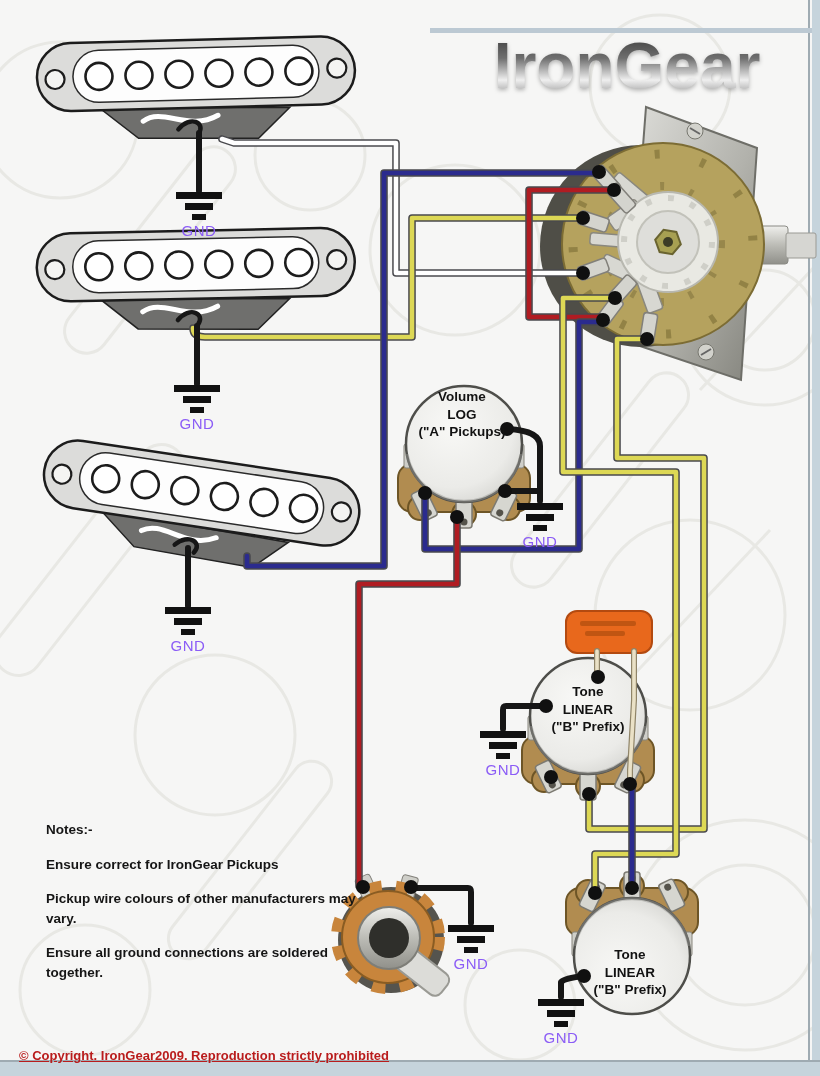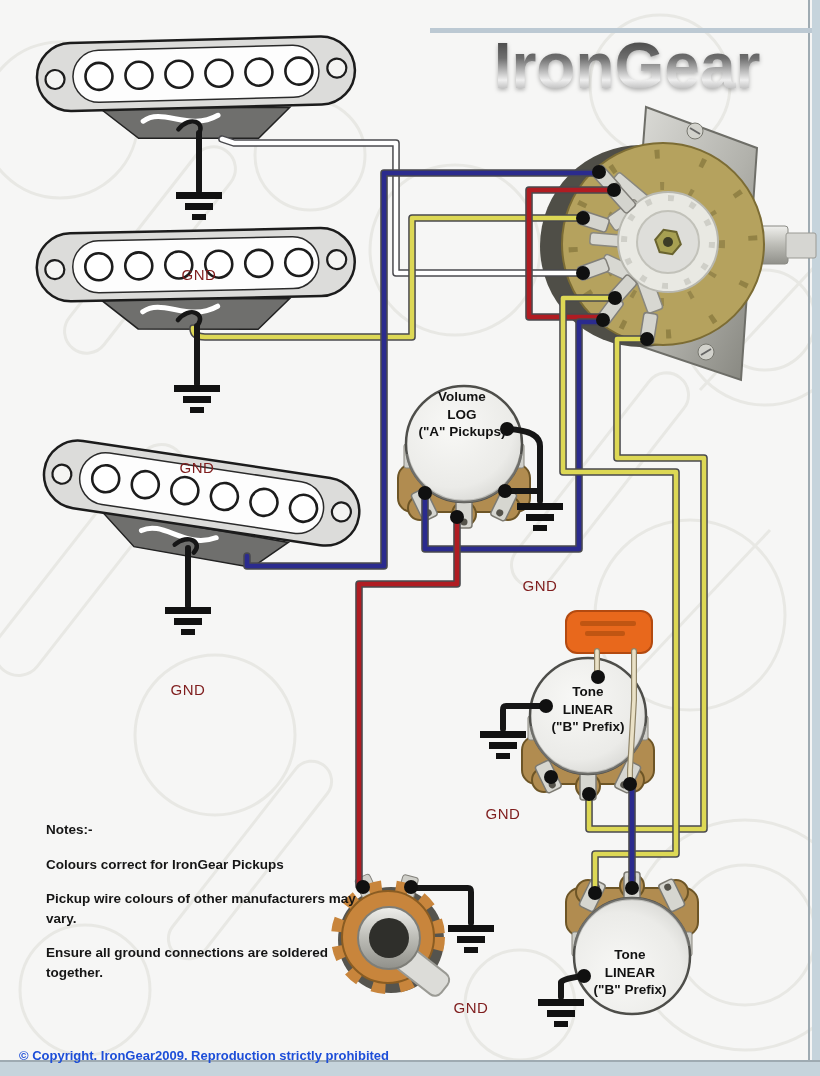--- a/index.html
+++ b/index.html
@@ -5,35 +5,35 @@
   html,body{margin:0;padding:0;background:#888;}
   #page{position:relative;width:820px;height:1076px;background:#f6f6f5;overflow:hidden;
         font-family:"Liberation Sans",sans-serif;padding-left:41px;}
   svg{position:absolute;left:0;top:0;}
   .wo{fill:none;stroke:#4a4a4e;stroke-width:7.6;stroke-linejoin:round;stroke-linecap:round;}
   .wc{fill:none;stroke-width:4.6;stroke-linejoin:round;stroke-linecap:round;}
   .wb{fill:none;stroke:#161616;stroke-width:6;stroke-linejoin:round;stroke-linecap:round;}
   .wcapo{fill:none;stroke:#8f8468;stroke-width:6;stroke-linejoin:round;stroke-linecap:round;}
   .wcapc{fill:none;stroke-width:3.6;stroke-linejoin:round;stroke-linecap:round;}
   .gnd-label{position:absolute;transform:translateX(-50%);
-     font:15px "Liberation Sans",sans-serif;color:#7f1d1d;letter-spacing:.5px;margin-top:44px;}
+     font:15px "Liberation Sans",sans-serif;color:#8b5cf6;letter-spacing:.5px;}
   .pot-label{position:absolute;transform:translateX(-50%);text-align:center;
      font:bold 13.5px/1.3 "Liberation Sans",sans-serif;color:#121212;white-space:pre-line;}
   .logo{position:absolute;left:455px;top:34px;width:344px;text-align:center;
      font:bold 64px/1 "Liberation Sans",sans-serif;letter-spacing:0;
      background:linear-gradient(180deg,#3c3c3c 0%,#6f6f6f 38%,#efefef 72%,#8e8e8e 100%);
      -webkit-background-clip:text;background-clip:text;color:transparent;
      filter:drop-shadow(0 2px 2px rgba(0,0,0,.28));}
   .notes{position:absolute;left:46px;top:810px;width:312px;
      font:bold 13.5px/1.45 "Liberation Sans",sans-serif;color:#151515;}
   .notes p{margin:10px 0 15px 0;}
   .site{position:absolute;left:26px;top:1008px;
      font:bold 32px/1.1 "Liberation Sans",sans-serif;color:#2b3e92;letter-spacing:.5px;}
   .copyright{position:absolute;left:19px;top:1048px;
-     font:bold 13px "Liberation Sans",sans-serif;color:#1d4ed8;}
+     font:bold 13px "Liberation Sans",sans-serif;color:#b91c1c;text-decoration:underline;}
 </style>
 </head>
 <body>
 
 <div id="page">
 
 <svg width="820" height="1076" viewBox="0 0 820 1076" xmlns="http://www.w3.org/2000/svg" xmlns:xlink="http://www.w3.org/1999/xlink">
   <defs>
     <radialGradient id="gradFace" cx="40%" cy="35%" r="75%">
       <stop offset="0%" stop-color="#f8f8f6"></stop>
@@ -329,20 +329,20 @@
 ("A" Pickups)</div>
 <div class="pot-label" style="left:588px;top:683px">Tone
 LINEAR
 ("B" Prefix)</div>
 <div class="pot-label" style="left:630px;top:946px">Tone
 LINEAR
 ("B" Prefix)</div>
 
 <div class="notes">
   <p>Notes:-</p>
-  <p>Colours correct for IronGear Pickups</p>
+  <p>Ensure correct for IronGear Pickups</p>
   <p>Pickup wire colours of other manufacturers may vary.</p>
   <p>Ensure all ground connections are soldered together.</p>
 </div>
 
 <div class="copyright">© Copyright. IronGear2009. Reproduction strictly prohibited</div>
 
 </div>
 
 </body></html>

